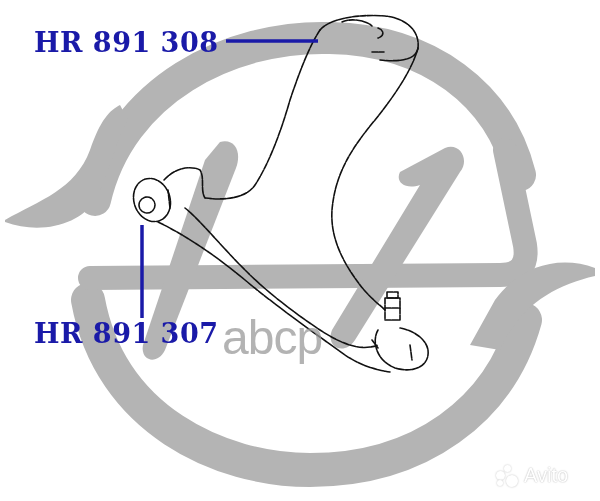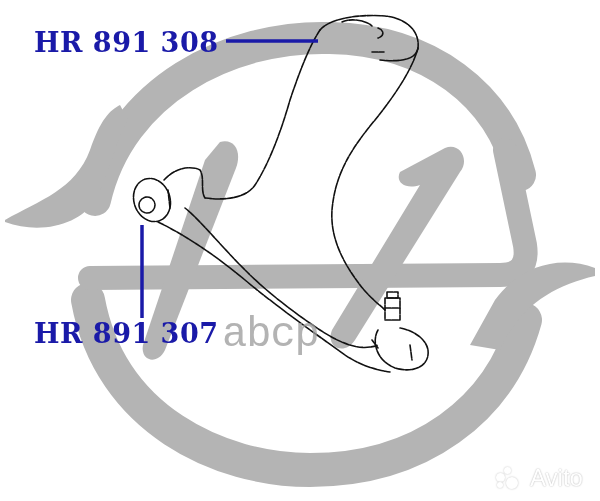--- a/index.html
+++ b/index.html
@@ -14,34 +14,34 @@
       color: #1a1aa8;
       letter-spacing: 0.5px;
       white-space: nowrap;
       line-height: 1;
     }
     .label-top { left: 34px; top: 29px; }
     .label-bottom { left: 34px; top: 320px; }
     .watermark-text {
       position: absolute;
       left: 222px; top: 314px;
-      font-family: Liberation Mono, monospace;
-      font-size: 42px;
+      font-family: Liberation Sans, sans-serif;
+      font-size: 48px;
       color: #9a9a9a;
       opacity: 0.75;
       letter-spacing: -1px;
       line-height: 1;
     }
     .avito {
       position: absolute;
       left: 496px; top: 464px;
-      display: flex; align-items: center; gap: 8px;
+      display: flex; align-items: center; gap: 2px;
       color: #ffffff;
       font-family: "Liberation Sans", sans-serif;
-      font-size: 24px;
+      font-size: 20px;
       text-shadow: 0 0 2px #c8c8c8, 0 0 1px #bdbdbd;
     }
     .avito-icon { width: 26px; height: 22px; position: relative; }
     .avito-icon span { position: absolute; border-radius: 50%; background: #fff; box-shadow: 0 0 2px #bdbdbd; }
   </style>
 </head>
 <body>
 
 <div class="canvas">
   <svg width="600" height="501" viewBox="0 0 600 501">

